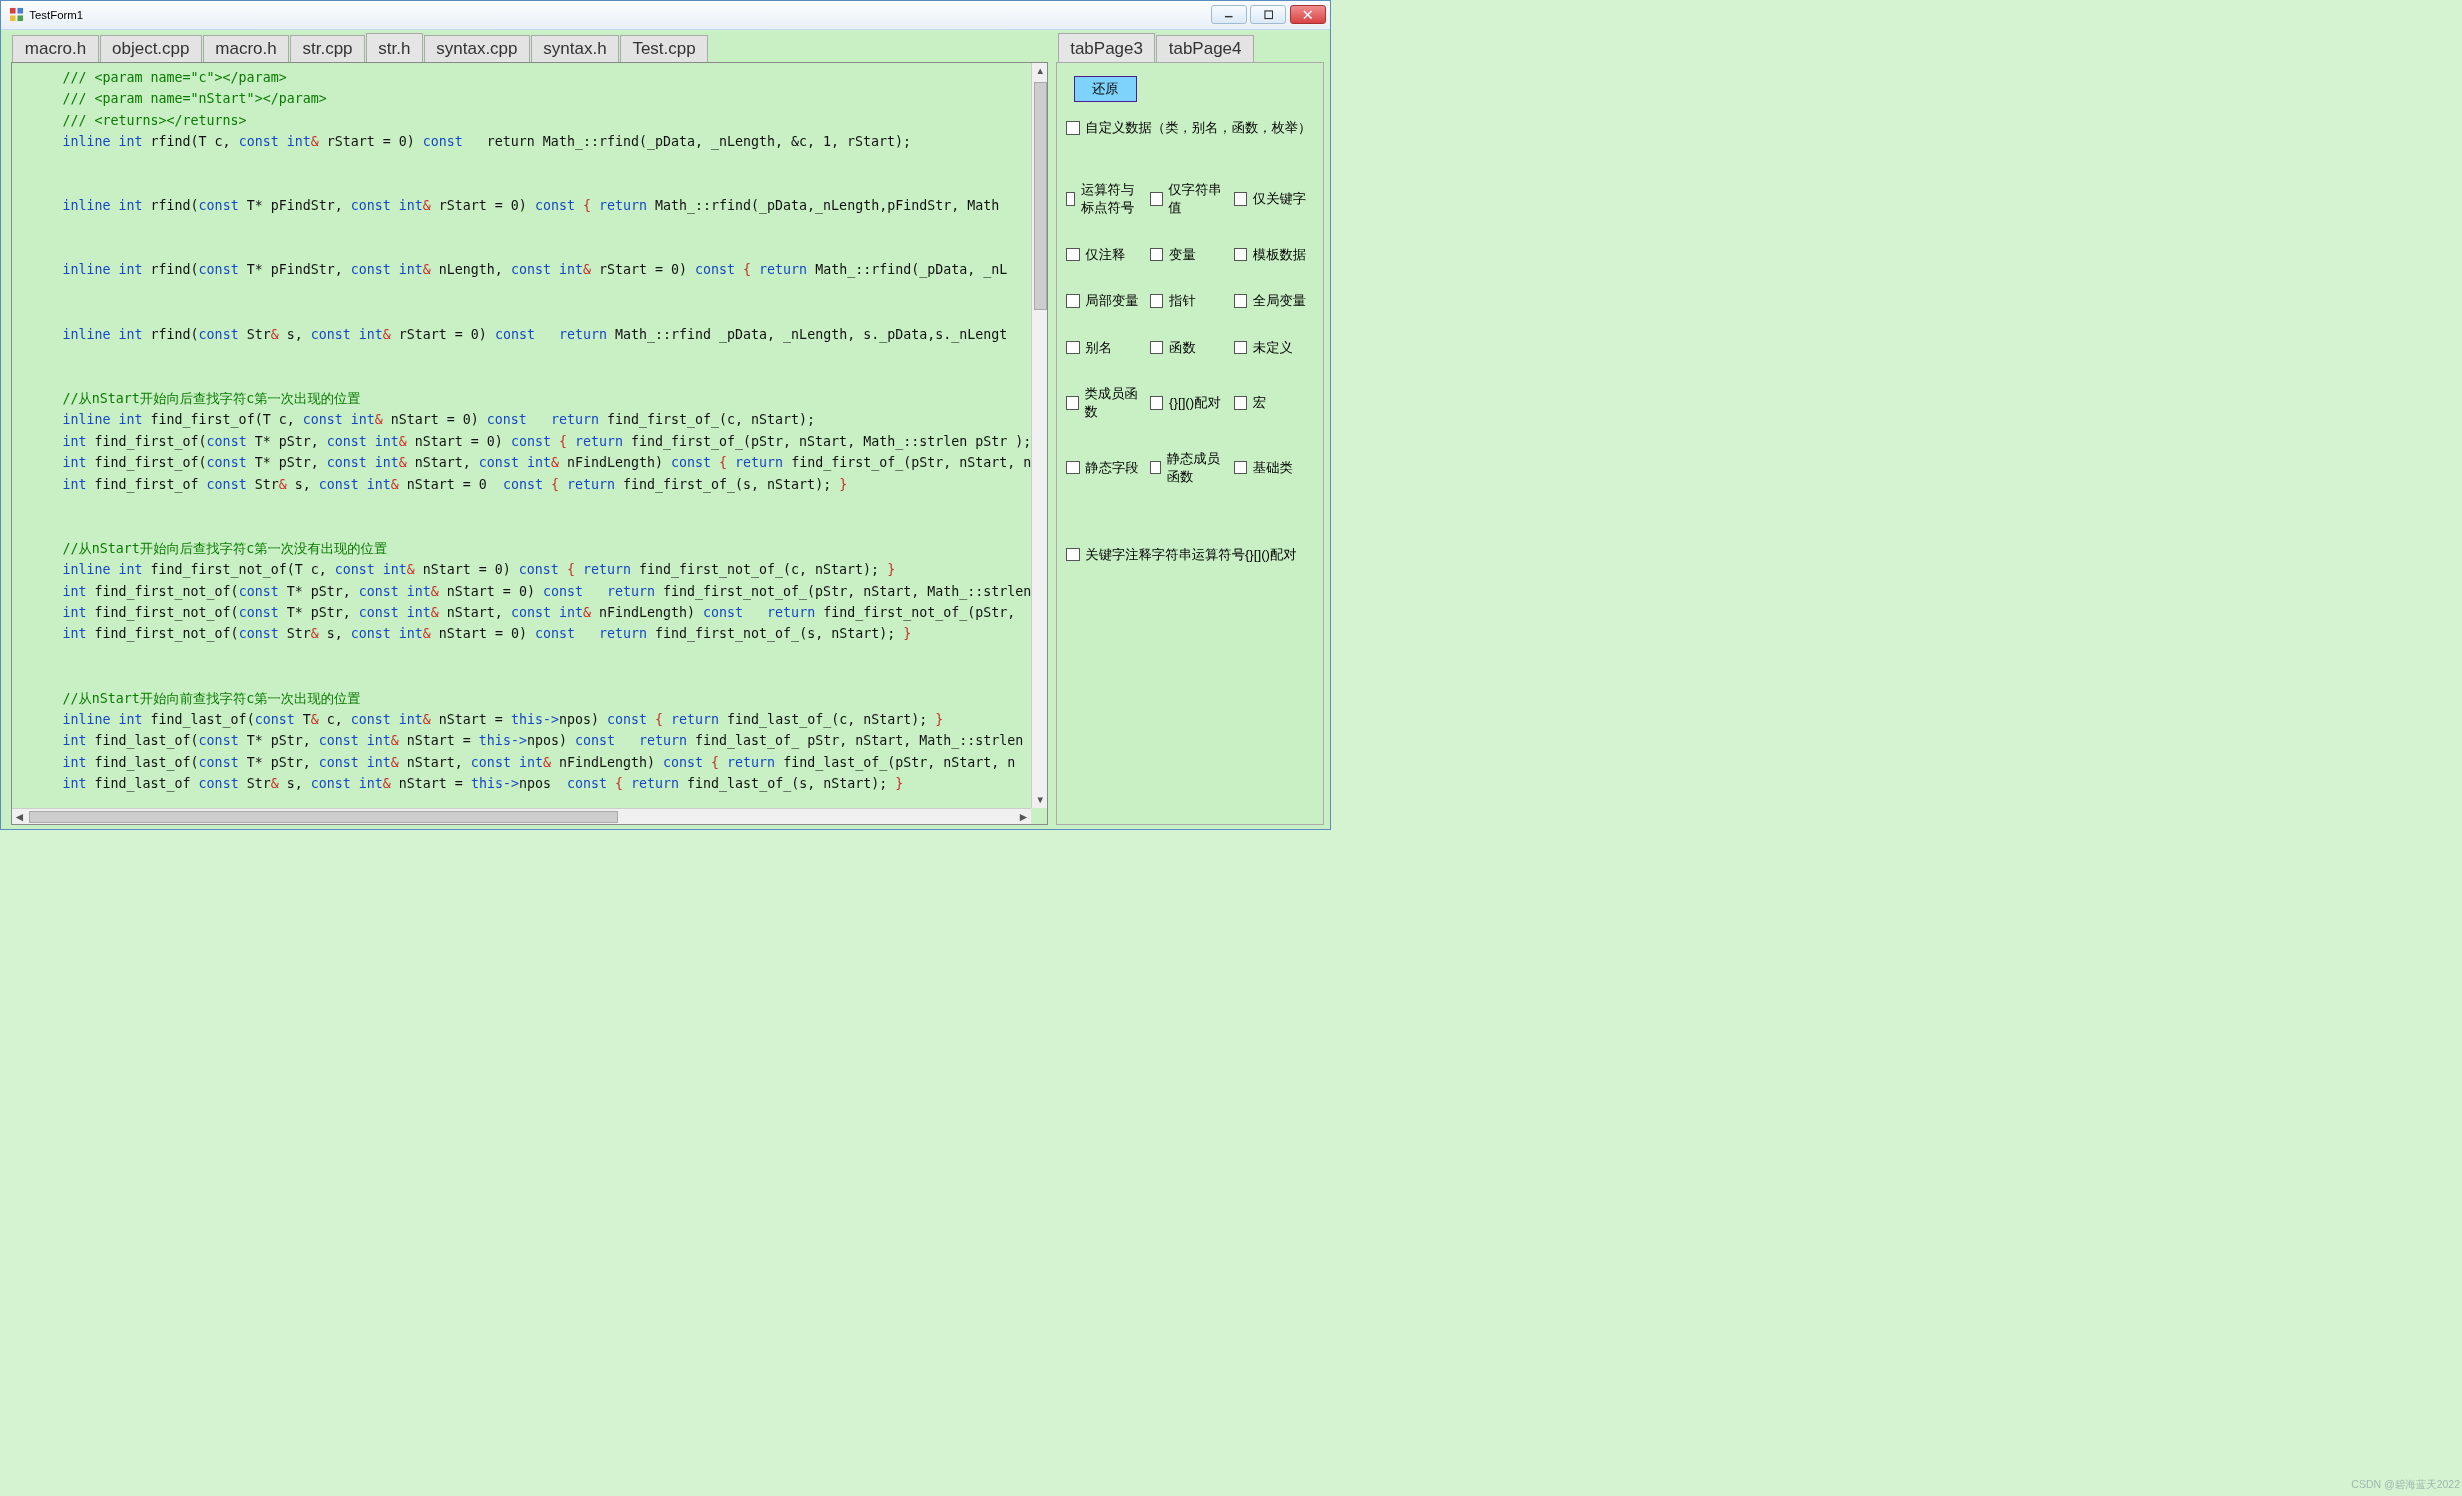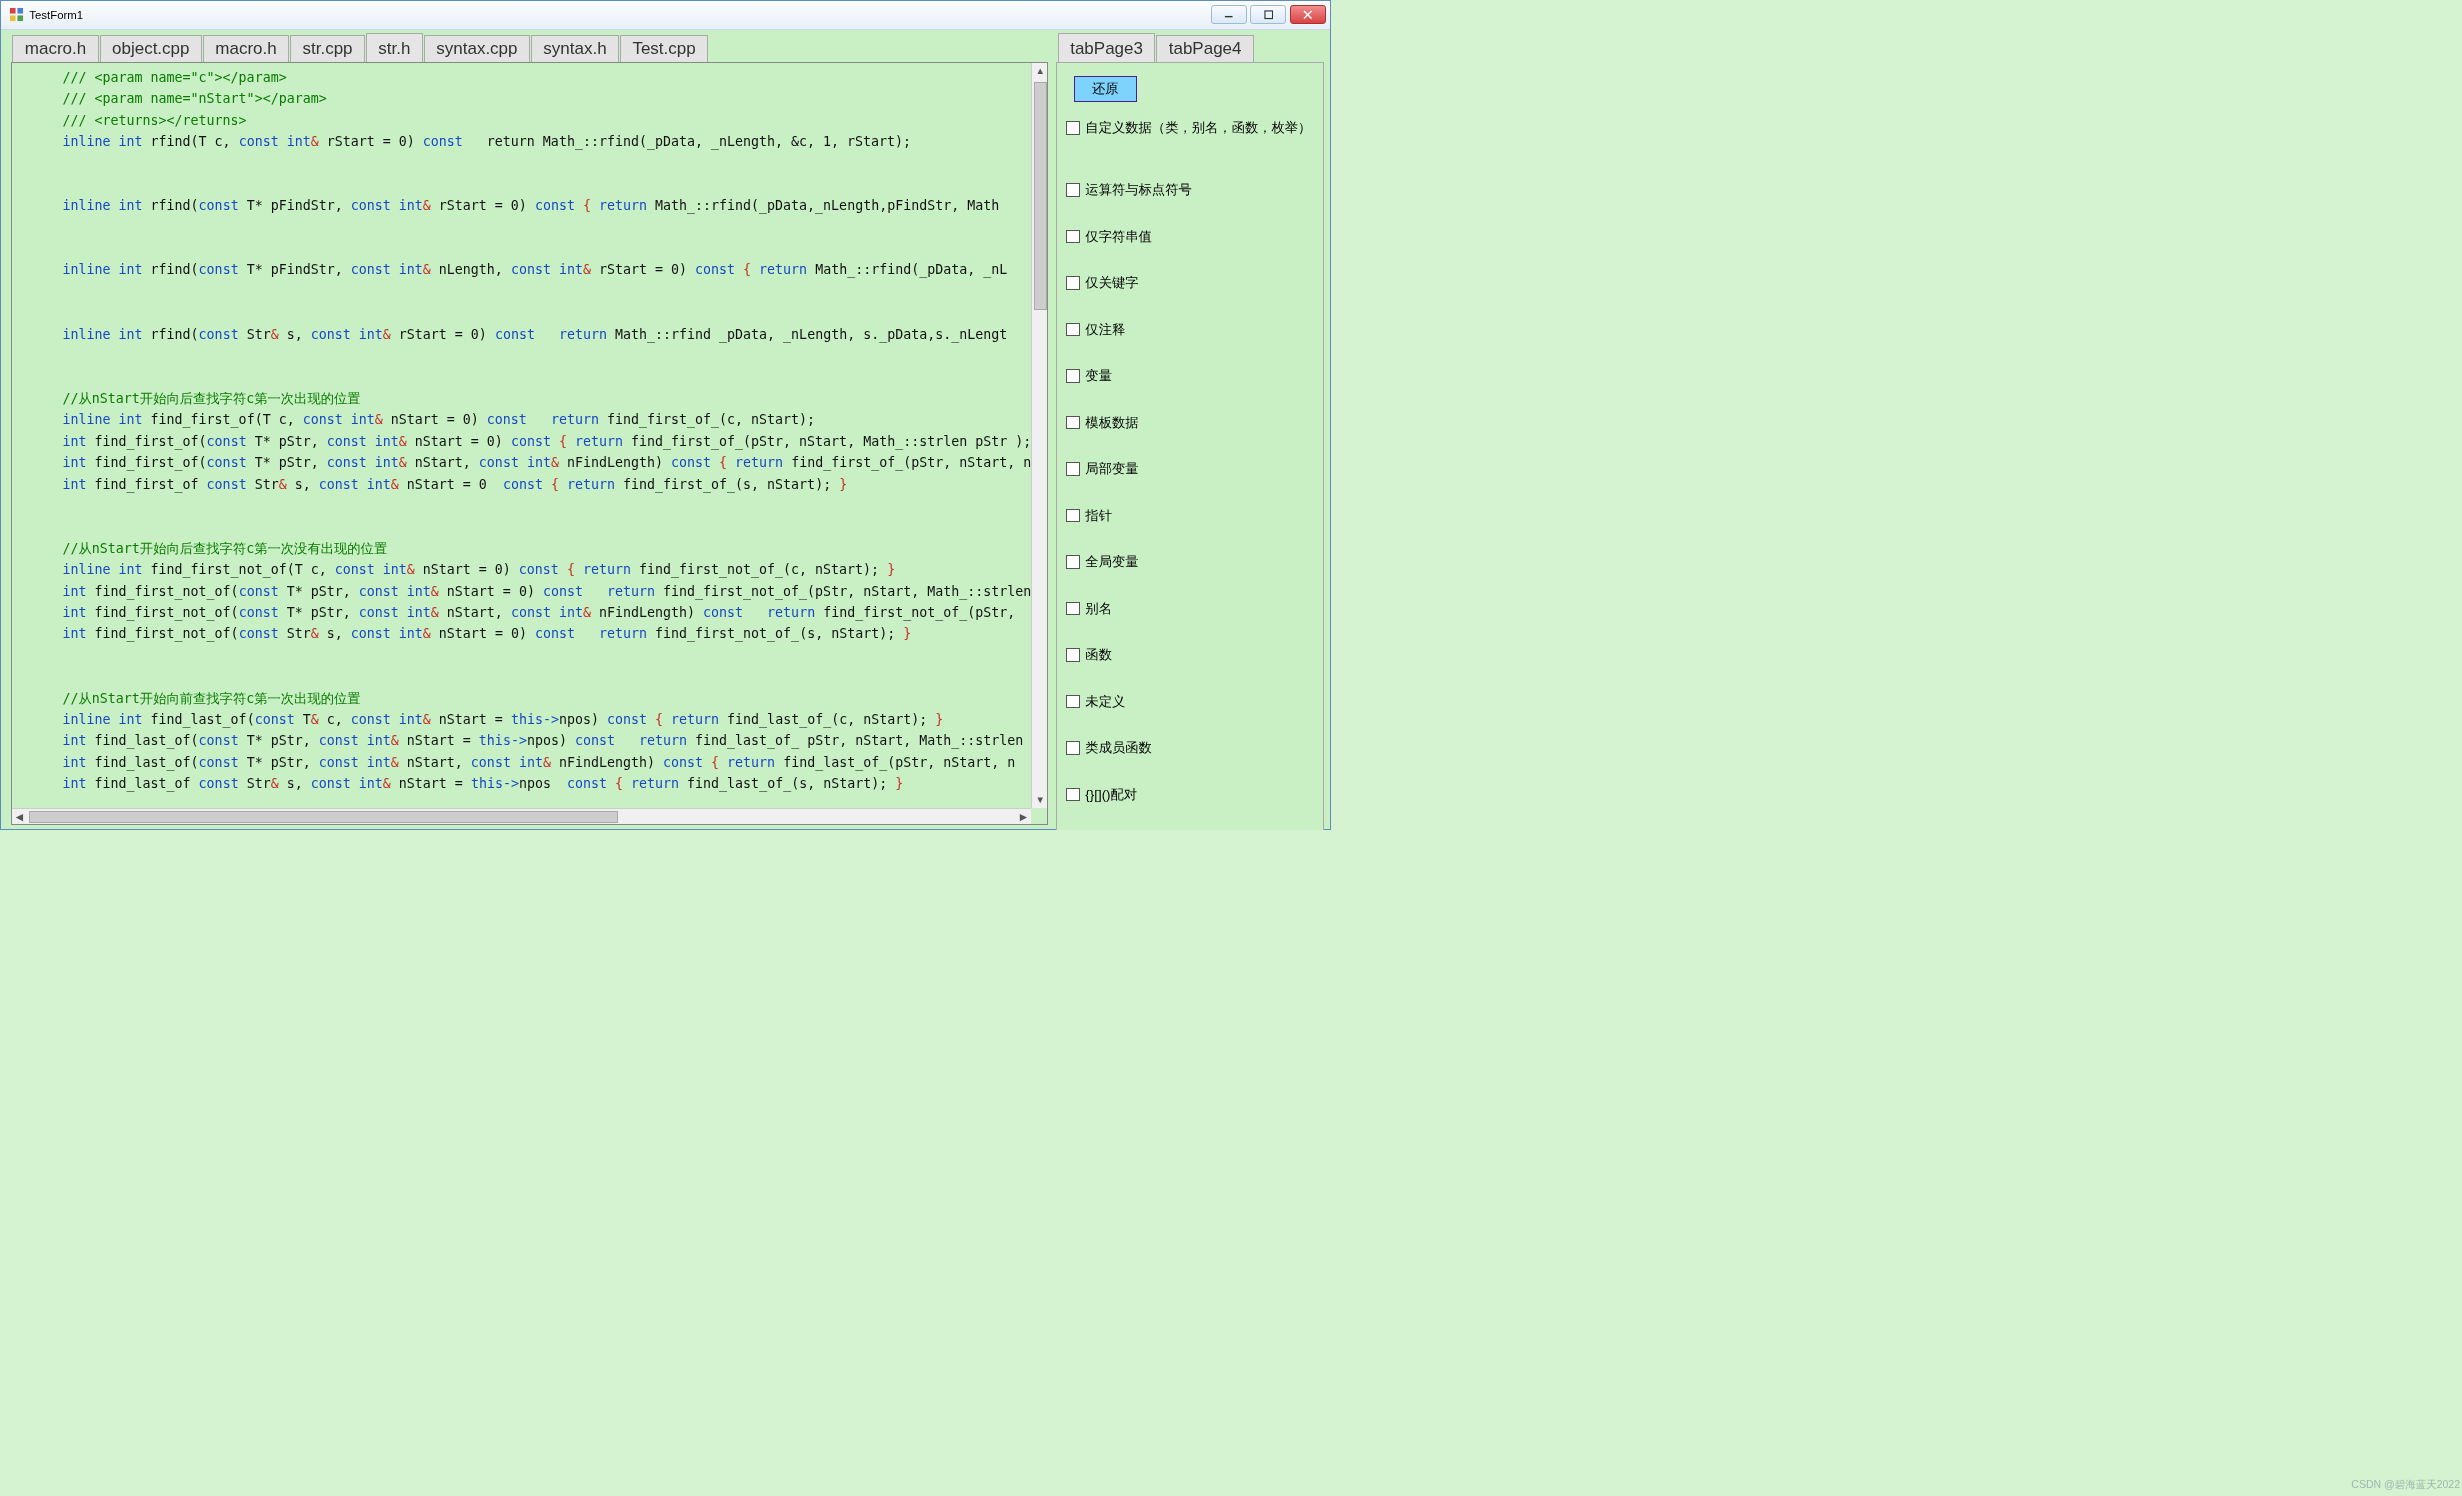--- a/index.html
+++ b/index.html
@@ -142,21 +142,21 @@
   }
   .restore-btn {
     border: 1px solid #4c1d95;
     background: #7dd3fc;
     padding: 2.9px 17px;
     font-size: 13.3px;
     margin: 0 0 17px 7.6px;
   }
   .check-grid {
     display: grid;
-    grid-template-columns: 1fr;
+    grid-template-columns: 1fr 1fr 1fr;
     row-gap: 28.5px;
     column-gap: 3.8px;
     margin-top: 28px;
   }
   .check-grid.full { grid-template-columns: 1fr; margin-top: 60px; }
   .check {
     display: flex;
     align-items: center;
     gap: 5.7px;
   }

